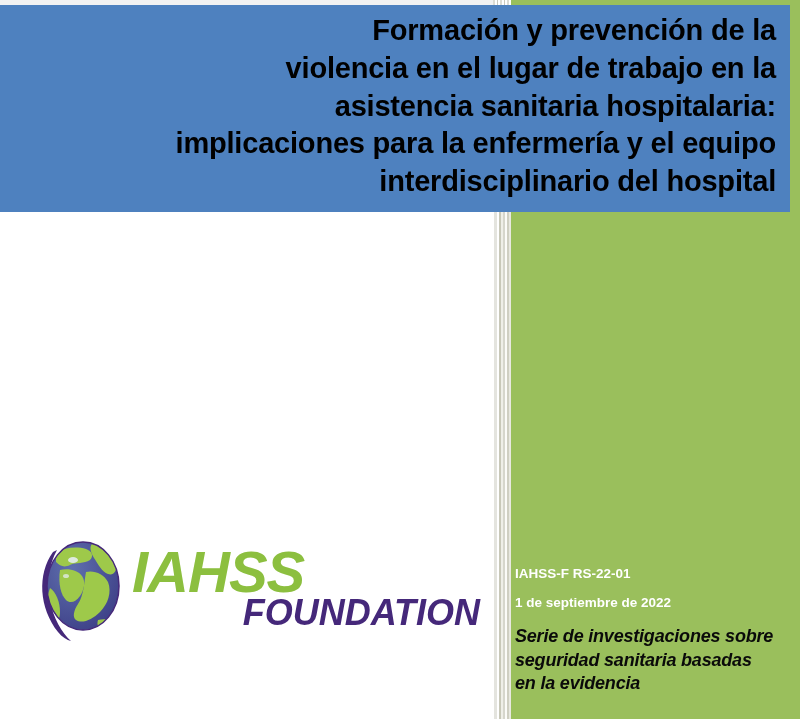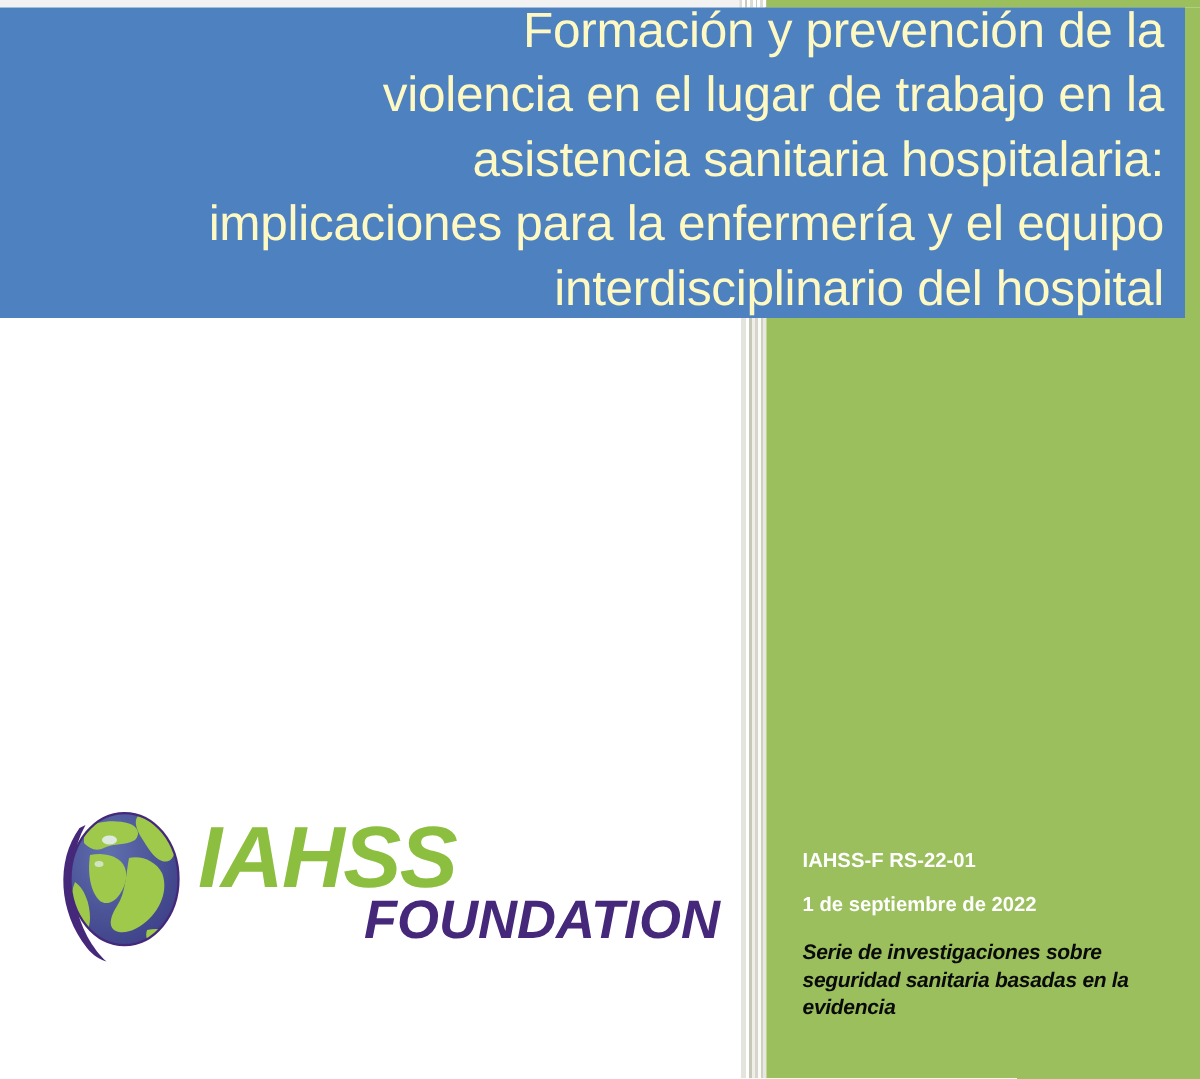--- a/index.html
+++ b/index.html
@@ -74,23 +74,23 @@
     left: 0; top: 5px;
     width: 790px; height: 207px;
     background: #4e81bf;
     box-sizing: border-box;
     display: flex;
     align-items: center;
     justify-content: flex-end;
     padding: 0 14px 4px 40px;
   }
   .title-text {
-    color: #fef9c3;
-    font-size: 33px;
-    font-weight: normal;
+    color: #000000;
+    font-size: 29px;
+    font-weight: bold;
     line-height: 1.30;
     text-align: right;
     letter-spacing: -0.2px;
     white-space: pre-line;
   }
 
   
   .logo-block {
     position: absolute;
     left: 30px; top: 532px;
@@ -137,35 +137,35 @@
     font-style: italic;
     line-height: 1.18;
     text-align: center;
     letter-spacing: -0.3px;
     white-space: pre-line;
   }
 
   
   .sidebar-meta {
     position: absolute;
-    left: 535px; top: 566px;
+    left: 515px; top: 566px;
     width: 262px;
   }
   .meta-code,
   .meta-date {
     color: #ffffff;
     font-size: 13.5px;
     font-weight: bold;
     line-height: 1.2;
   }
   .meta-date { margin-top: 13px; }
   .meta-series {
     margin-top: 14px;
     color: #0a0a0a;
-    font-size: 14px;
+    font-size: 18px;
     font-weight: bold;
     font-style: italic;
     line-height: 1.30;
     letter-spacing: -0.2px;
   }
 </style>
 </head>
 <body>
 
 <div class="page">

